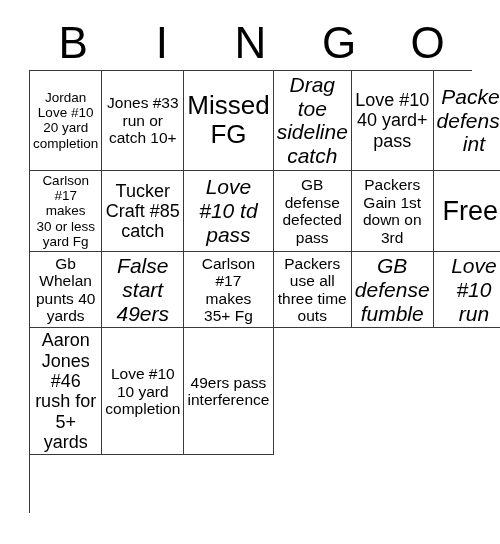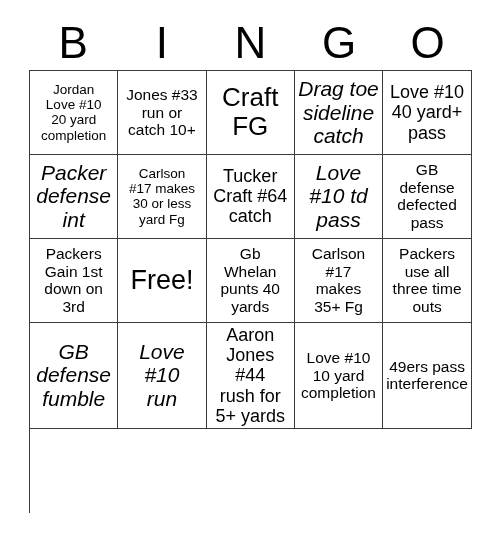--- a/index.html
+++ b/index.html
@@ -39,21 +39,21 @@
     color: #000000;
     letter-spacing: 0px;
   }
   .grid {
     position: absolute;
     left: 29px;
     top: 70px;
     width: 443px;
     height: 443px;
     display: grid;
-    grid-template-columns: repeat(5, 1fr);
+    grid-template-columns: repeat(6, 1fr);
     grid-template-rows: repeat(5, 1fr);
     border-top: 1px solid #3a3a3a;
     border-left: 1px solid #3a3a3a;
     box-sizing: border-box;
     background: #ffffff;
   }
   .cell {
     border-right: 1px solid #3a3a3a;
     border-bottom: 1px solid #3a3a3a;
     box-sizing: border-box;
@@ -98,21 +98,21 @@
 Love #10
 20 yard
 completion</span>
       </div>
     <div class="cell fs-s">
         <span class="cell-text">Jones #33
 run or
 catch 10+</span>
       </div>
     <div class="cell fs-xl">
-        <span class="cell-text">Craft
+        <span class="cell-text">Missed
 FG</span>
       </div>
     <div class="cell fs-l">
         <span class="cell-text">Drag toe
 sideline
 catch</span>
       </div>
 
     <div class="cell fs-m">
         <span class="cell-text">Love #10
@@ -125,21 +125,21 @@
 int</span>
       </div>
     <div class="cell fs-xs">
         <span class="cell-text">Carlson
 #17 makes
 30 or less
 yard Fg</span>
       </div>
     <div class="cell fs-m">
         <span class="cell-text">Tucker
-Craft #64
+Craft #85
 catch</span>
       </div>
     <div class="cell fs-l">
         <span class="cell-text">Love
 #10 td
 pass</span>
       </div>
 
     <div class="cell fs-s">
         <span class="cell-text">GB
@@ -155,20 +155,25 @@
       </div>
     <div class="cell fs-free">
         <span class="cell-text">Free!</span>
       </div>
     <div class="cell fs-s">
         <span class="cell-text">Gb
 Whelan
 punts 40
 yards</span>
       </div>
+    <div class="cell fs-l">
+        <span class="cell-text">False
+start
+49ers</span>
+      </div>
 
     <div class="cell fs-s">
         <span class="cell-text">Carlson
 #17
 makes
 35+ Fg</span>
       </div>
     <div class="cell fs-s">
         <span class="cell-text">Packers
 use all
@@ -181,21 +186,21 @@
 fumble</span>
       </div>
     <div class="cell fs-l">
         <span class="cell-text">Love
 #10
 run</span>
       </div>
 
     <div class="cell fs-m">
         <span class="cell-text">Aaron
-Jones #44
+Jones #46
 rush for
 5+ yards</span>
       </div>
     <div class="cell fs-s">
         <span class="cell-text">Love #10
 10 yard
 completion</span>
       </div>
     <div class="cell fs-s">
         <span class="cell-text">49ers pass

